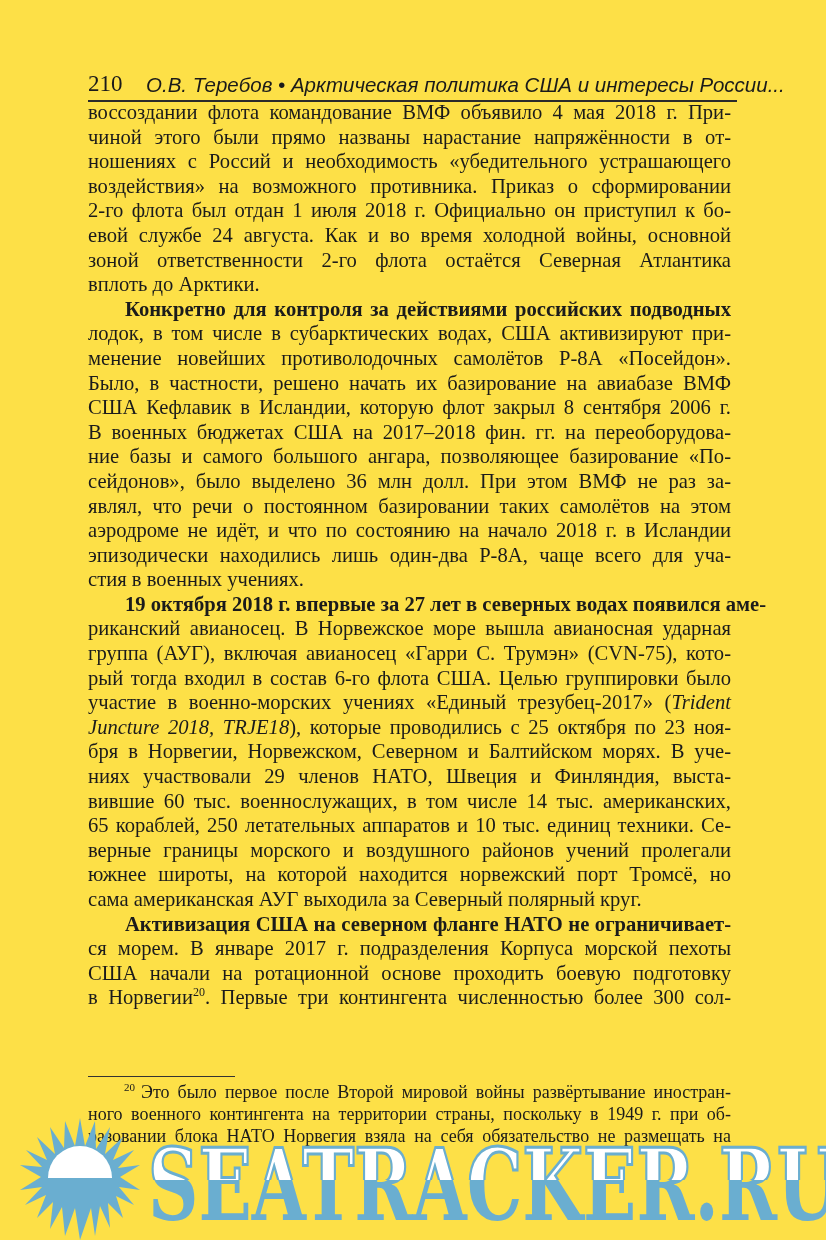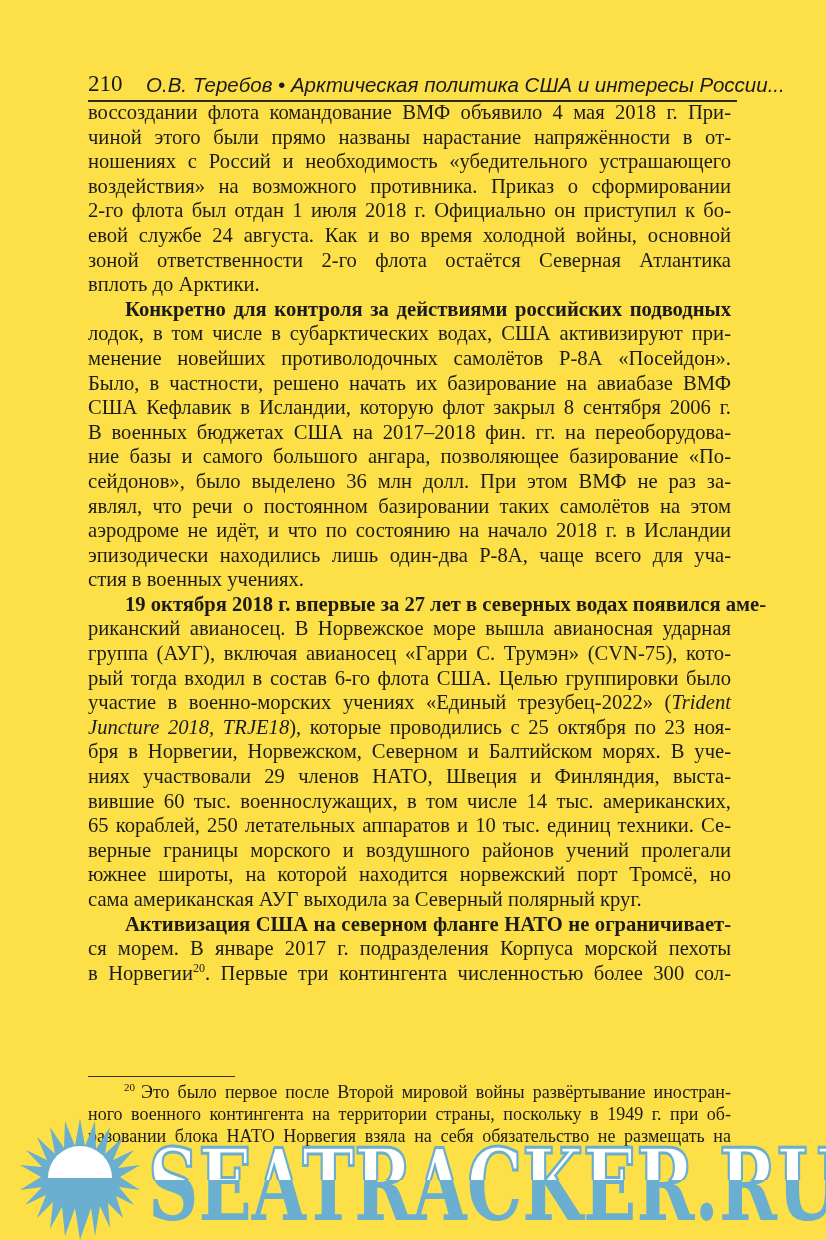--- a/index.html
+++ b/index.html
@@ -56,32 +56,33 @@
     <div class="line">сейдонов», было выделено 36 млн долл. При этом ВМФ не раз за-</div>
     <div class="line">являл, что речи о постоянном базировании таких самолётов на этом</div>
     <div class="line">аэродроме не идёт, и что по состоянию на начало 2018 г. в Исландии</div>
     <div class="line">эпизодически находились лишь один-два Р-8А, чаще всего для уча-</div>
     <div class="line last">стия в военных учениях.</div>
 
     <div class="line indent">19 октября 2018 г. впервые за 27 лет в северных водах появился аме-</div>
     <div class="line">риканский авианосец. В Норвежское море вышла авианосная ударная</div>
     <div class="line">группа (АУГ), включая авианосец «Гарри С. Трумэн» (CVN-75), кото-</div>
     <div class="line">рый тогда входил в состав 6-го флота США. Целью группировки было</div>
-    <div class="line"><span>участие в военно-морских учениях «Единый трезубец-2022» (</span><i>Trident</i></div>
+    <div class="line"><span>участие в военно-морских учениях «Единый трезубец-2017» (</span><i>Trident</i></div>
     <div class="line"><i>Juncture 2018, TRJE18</i><span>), которые проводились с 25 октября по 23 ноя-</span></div>
     <div class="line">бря в Норвегии, Норвежском, Северном и Балтийском морях. В уче-</div>
     <div class="line">ниях участвовали 29 членов НАТО, Швеция и Финляндия, выста-</div>
     <div class="line">вившие 60 тыс. военнослужащих, в том числе 14 тыс. американских,</div>
     <div class="line">65 кораблей, 250 летательных аппаратов и 10 тыс. единиц техники. Се-</div>
     <div class="line">верные границы морского и воздушного районов учений пролегали</div>
     <div class="line">южнее широты, на которой находится норвежский порт Тромсё, но</div>
     <div class="line last">сама американская АУГ выходила за Северный полярный круг.</div>
 
     <div class="line indent">Активизация США на северном фланге НАТО не ограничивает-</div>
     <div class="line">ся морем. В январе 2017 г. подразделения Корпуса морской пехоты</div>
+    <div class="line">США начали на ротационной основе проходить боевую подготовку</div>
     <div class="line"><span>в Норвегии</span><sup>20</sup><span>. Первые три контингента численностью более 300 сол-</span></div>
   </div>
 
   <div class="fn-rule"></div>
   <div class="footnotes">
     <div class="fn-line indent"><span class="fn-mark">20</span><span>Это было первое после Второй мировой войны развёртывание иностран-</span></div>
     <div class="fn-line">ного военного контингента на территории страны, поскольку в 1949 г. при об-</div>
     <div class="fn-line">разовании блока НАТО Норвегия взяла на себя обязательство не размещать на</div>
   </div>
 

